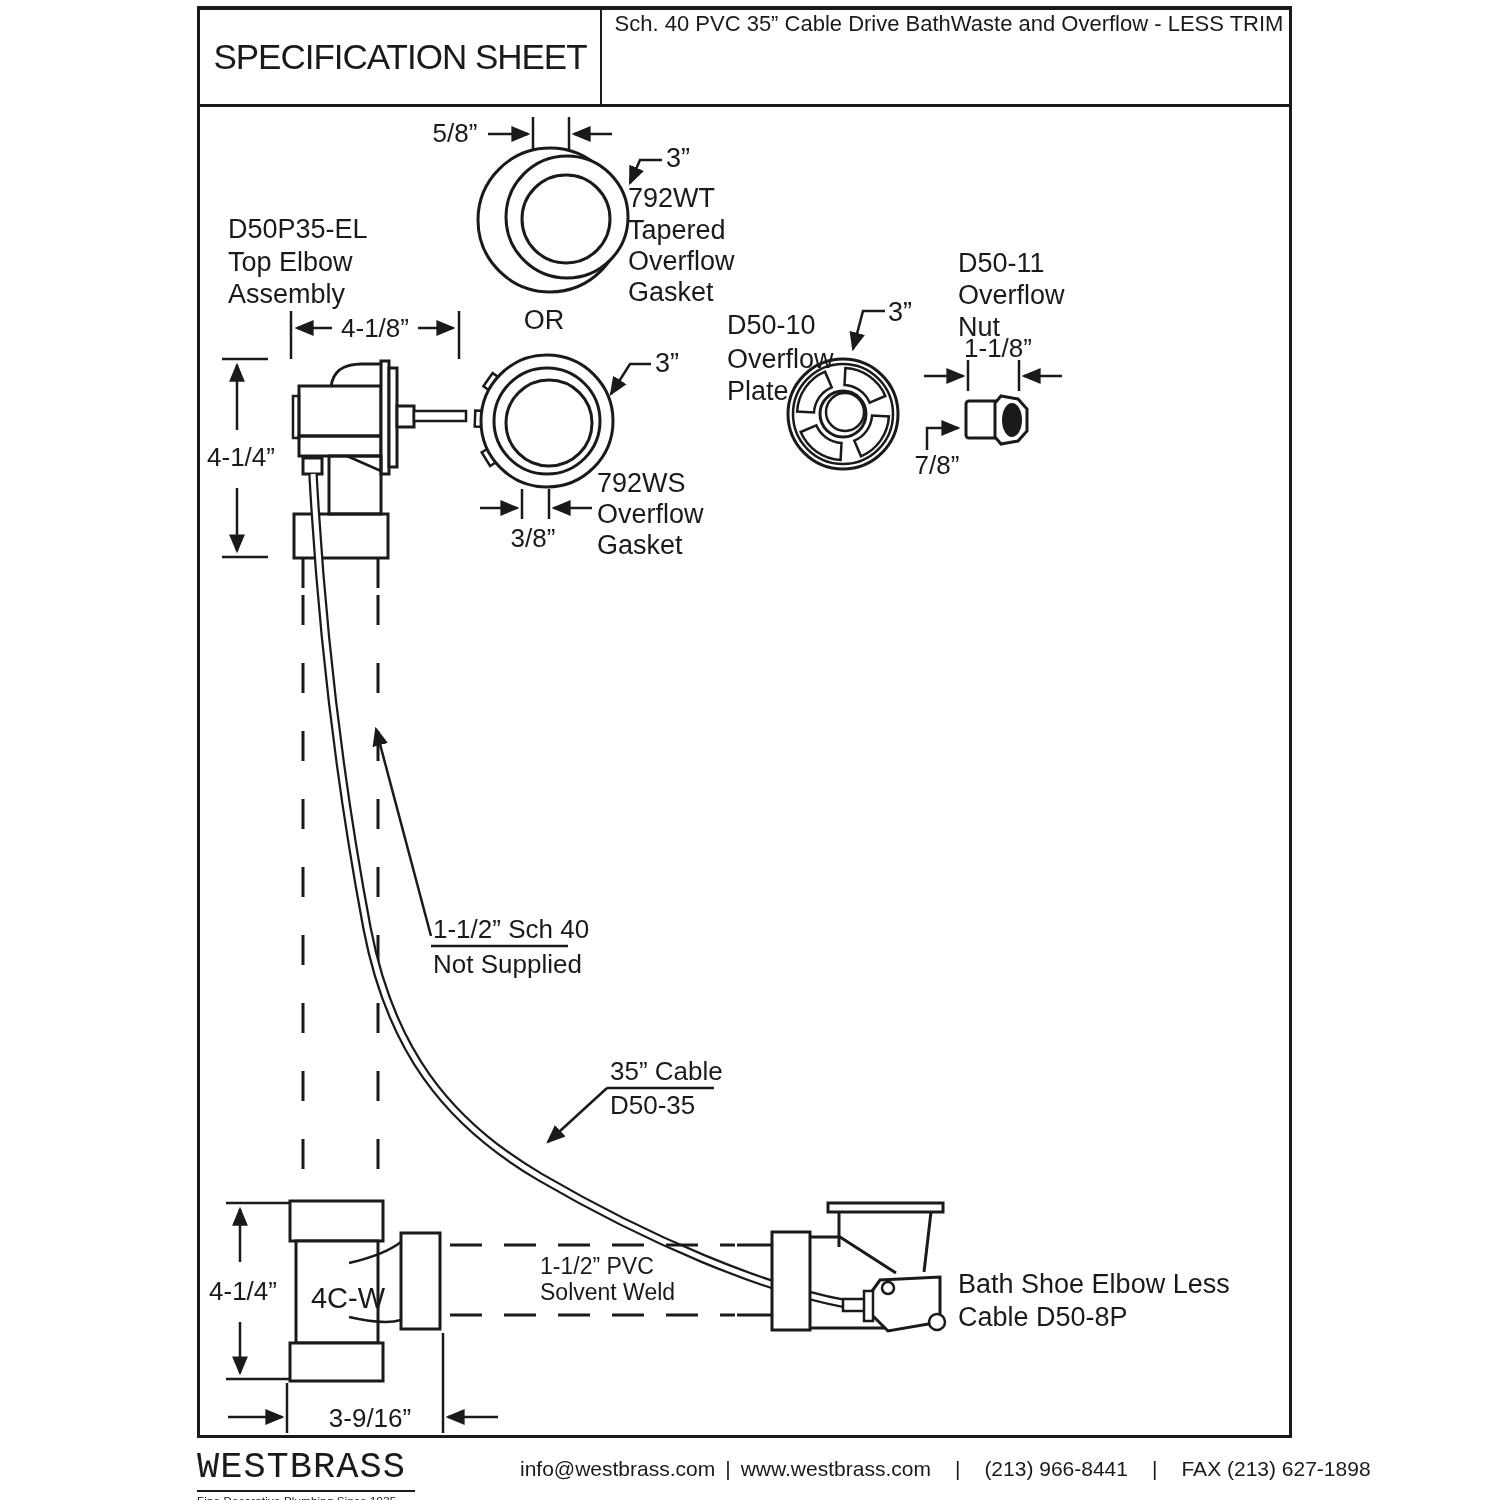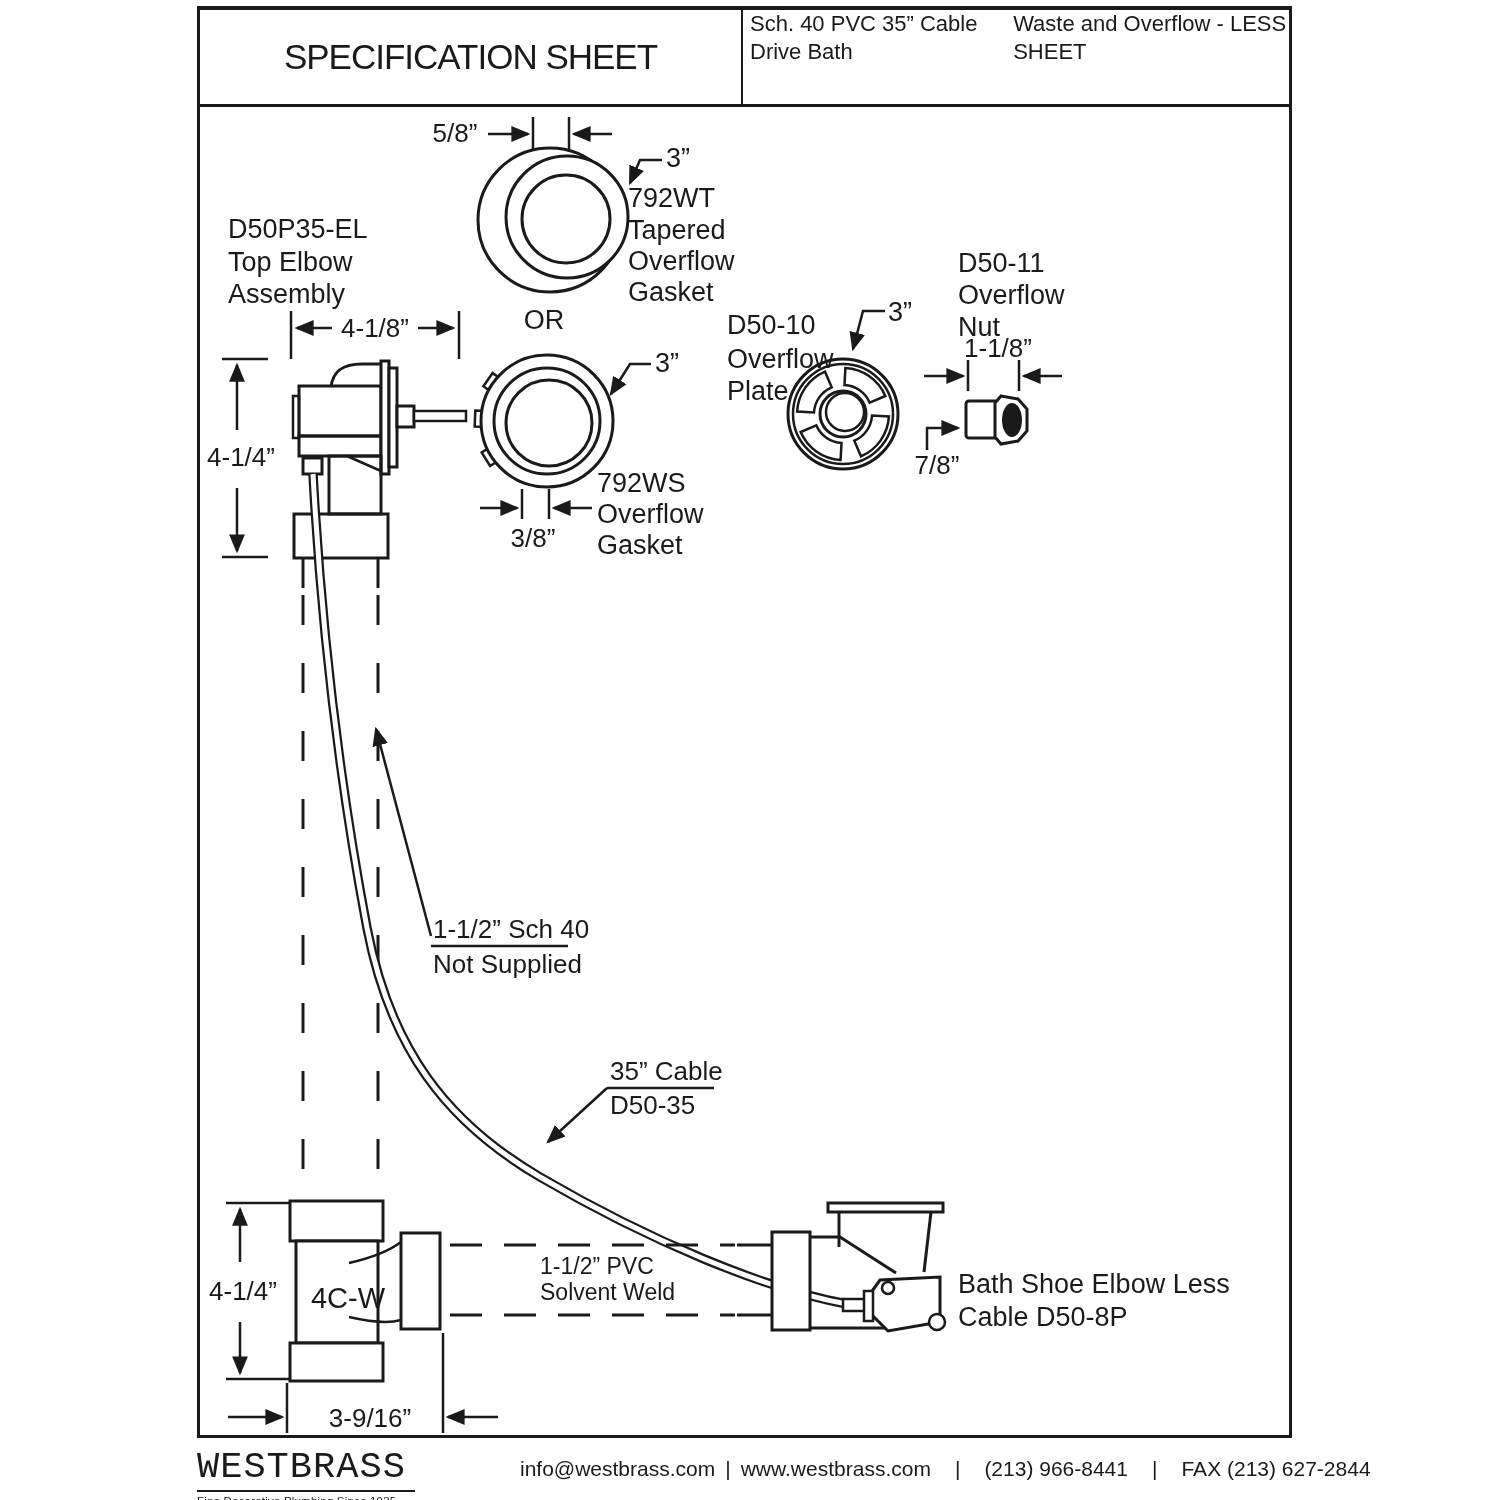--- a/index.html
+++ b/index.html
@@ -4,21 +4,21 @@
 <style>
   html,body{margin:0;padding:0;background:#fff;}
   #page{position:relative;width:1500px;height:1500px;background:#fff;overflow:hidden;
         font-family:"Liberation Sans",sans-serif;color:#1a1a1a;}
   .sheet{position:absolute;left:197px;top:6px;width:1095px;height:1432px;
          box-sizing:border-box;border:3px solid #1a1a1a;border-top-width:4px;background:#fff;}
   .hdr{display:flex;height:97px;box-sizing:border-box;border-bottom:3px solid #1a1a1a;}
   .hcell{box-sizing:border-box;display:flex;align-items:center;justify-content:center;}
   .hc1{width:300px;border-right:2px solid #1a1a1a;font-size:27px;}
   .hc1 .gap{display:inline-block;width:28px;}
-  .hc2{width:543px;border-right:2px solid #1a1a1a;font-size:35px;letter-spacing:-1px;}
+  .hc2{width:402px;border-right:2px solid #1a1a1a;font-size:35px;letter-spacing:-1px;}
   .hc3{flex:1;align-items:flex-start;justify-content:center;
        padding-left:7px;font-size:22px;line-height:28px;}
   svg.draw{position:absolute;left:0;top:0;width:1500px;height:1500px;}
   .ln{fill:none;stroke:#1a1a1a;stroke-width:3;}
   .lnw{fill:#fff;stroke:#1a1a1a;stroke-width:3;}
   .thin{stroke-width:2.5;}
   .blk{fill:#1a1a1a;stroke:none;}
   text{fill:#1a1a1a;font-family:"Liberation Sans",sans-serif;font-size:27px;}
   .t26{font-size:26px;} .t23{font-size:23px;} .t29{font-size:29px;}
   .mid{text-anchor:middle;}
@@ -35,21 +35,21 @@
 
 <div id="page">
 
   <div class="sheet">
     <div class="hdr">
       <div class="hcell hc2">
         <span>SPECIFICATION SHEET</span>
       </div>
       <div class="hcell hc3">
         <span>Sch. 40 PVC 35” Cable Drive Bath</span>
-        <span>Waste and Overflow - LESS SHEET</span>
+        <span>Waste and Overflow - LESS TRIM</span>
       </div>
     </div>
   </div>
 
   <svg class="draw" viewBox="0 0 1500 1500">
     <defs>
       <marker id="arw" viewBox="0 0 12 12" refX="10.5" refY="6" markerWidth="19" markerHeight="19" orient="auto" markerUnits="userSpaceOnUse">
         <path d="M0,1 L12,6 L0,11 Z" fill="#1a1a1a"></path>
       </marker>
     </defs>
@@ -237,16 +237,16 @@
     <div class="brand-rule"></div>
     <div class="brand-tag">Fine Decorative Plumbing Since 1935</div>
   </div>
   <div class="footer-contact">
     <span>info@westbrass.com</span>
     <span class="sep">|</span>
     <span>www.westbrass.com</span>
     <span class="sep sp">|</span>
     <span>(213) 966-8441</span>
     <span class="sep sp">|</span>
-    <span>FAX (213) 627-2844</span>
+    <span>FAX (213) 627-1898</span>
   </div>
 
 </div>
 
 </body></html>

